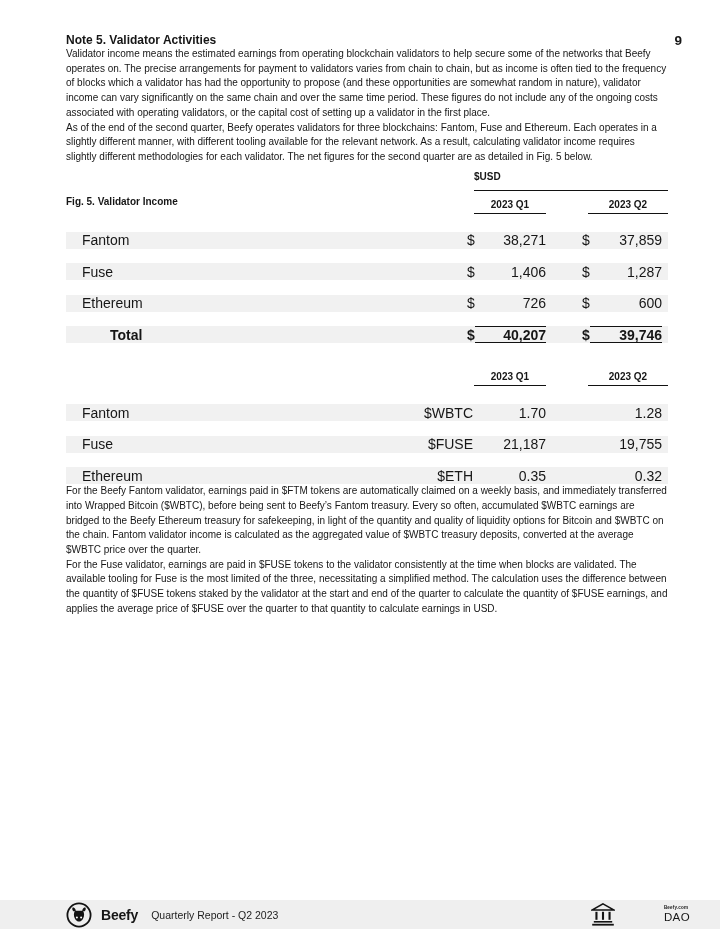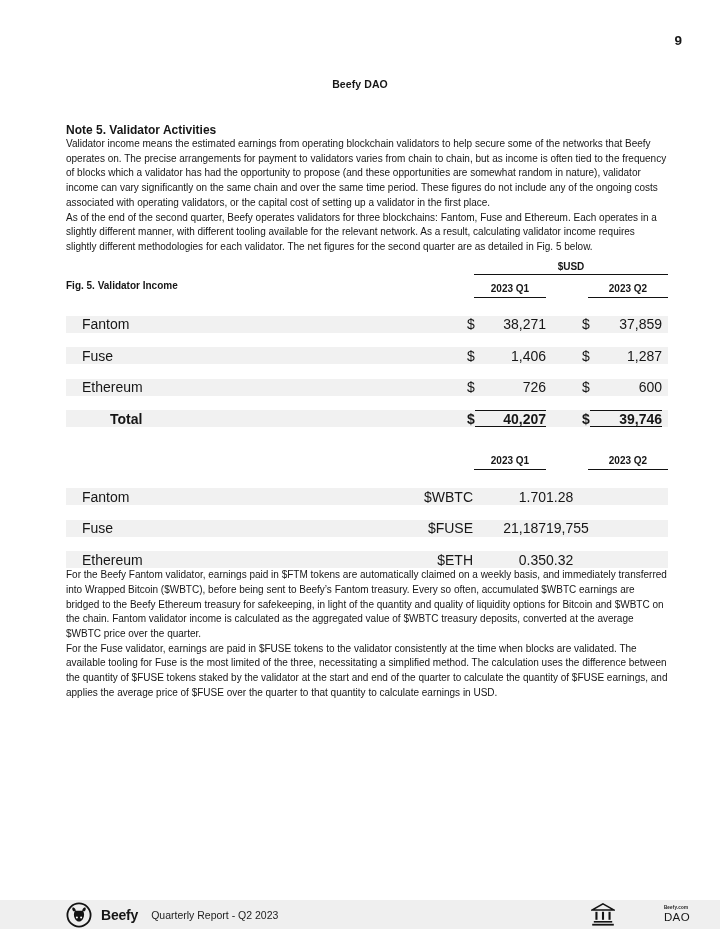--- a/index.html
+++ b/index.html
@@ -14,21 +14,21 @@
   p.body{font-size:10px;line-height:14.7px;margin:0;letter-spacing:0px;}
   .p1{margin-top:21px;}
   .p2{margin-top:11px;}
   .p3{margin-top:13px;}
   .p4{margin-top:10px;}
 
   
   .fig-row{display:flex;align-items:flex-end;margin-top:6px;}
   .fig-label{flex:1;font-size:10px;font-weight:700;padding-bottom:7px;}
   .col-head{width:194px;}
-  .usd-label{text-align:center;font-size:10px;font-weight:700;padding-bottom:2px;border-bottom:1.8px solid #121212;}
+  .usd-label{font-size:10px;font-weight:700;padding-bottom:8px;border-bottom:1.8px solid #121212;}
   .quarters{display:flex;justify-content:space-between;margin-top:8px;}
   .qh{font-size:10px;font-weight:700;text-align:center;padding-bottom:3px;border-bottom:1.8px solid #121212;box-sizing:border-box;}
   .qh.q1{width:72px;}
   .qh.q2{width:80px;}
   .col-head2{margin-left:auto;width:194px;display:flex;justify-content:space-between;margin-top:28px;}
 
   
   .table{margin-top:18px;}
   .trow{
     display:flex;align-items:center;height:17px;background:#f1f1f1;
@@ -39,21 +39,21 @@
   .grp{width:79px;display:flex;justify-content:space-between;align-items:center;height:100%;}
   .grp.g2{width:80px;}
   .gapcol{width:36px;}
   .trow.total{font-weight:700;padding-left:44px;}
   .valbox{width:73px;height:100%;display:flex;align-items:center;justify-content:flex-end;
     border-top:1.6px solid #121212;border-bottom:1.6px solid #121212;box-sizing:border-box;}
   .valbox.v2{width:78px;}
 
   .tok{width:100px;text-align:right;}
   .tq1{width:73px;text-align:right;}
-  .tq2{width:116px;text-align:left;}
+  .tq2{width:116px;text-align:right;}
 
   
   .footer{
     position:absolute;left:0;right:0;bottom:0;height:29px;background:#efefef;
     display:flex;align-items:center;padding:0 30px 0 66px;box-sizing:border-box;
   }
   .brand-group{display:flex;align-items:center;}
   .brand-name{font-size:14px;font-weight:700;letter-spacing:-0.2px;margin-left:9px;}
   .report-title{font-size:10.5px;margin-left:13px;color:#1d1d1d;}
   .fspacer{flex:1;}
@@ -62,21 +62,20 @@
   .dao-site{font-size:4.5px;font-weight:700;letter-spacing:0.2px;}
   .dao-label{font-size:11.5px;font-weight:500;letter-spacing:0.4px;margin-top:1.5px;}
   .icon{display:inline-flex;align-items:center;}
 </style>
 </head>
 <body>
 
 <div class="page">
 
   <div class="page-number">9</div>
-  <div class="doc-title">Beefy DAO</div>
 
   <div class="content">
 
     <div class="note-heading">Note 5. Validator Activities</div>
 
     <p class="body p1">Validator income means the estimated earnings from operating blockchain validators to help secure some of the networks that Beefy operates on. The precise arrangements for payment to validators varies from chain to chain, but as income is often tied to the frequency of blocks which a validator has had the opportunity to propose (and these opportunities are somewhat random in nature), validator income can vary significantly on the same chain and over the same time period. These figures do not include any of the ongoing costs associated with operating validators, or the capital cost of setting up a validator in the first place.</p>
     <p class="body p2">As of the end of the second quarter, Beefy operates validators for three blockchains: Fantom, Fuse and Ethereum. Each operates in a slightly different manner, with different tooling available for the relevant network. As a result, calculating validator income requires slightly different methodologies for each validator. The net figures for the second quarter are as detailed in Fig. 5 below.</p>
 
     <div class="fig-row">
       <div class="fig-label">Fig. 5. Validator Income</div>

